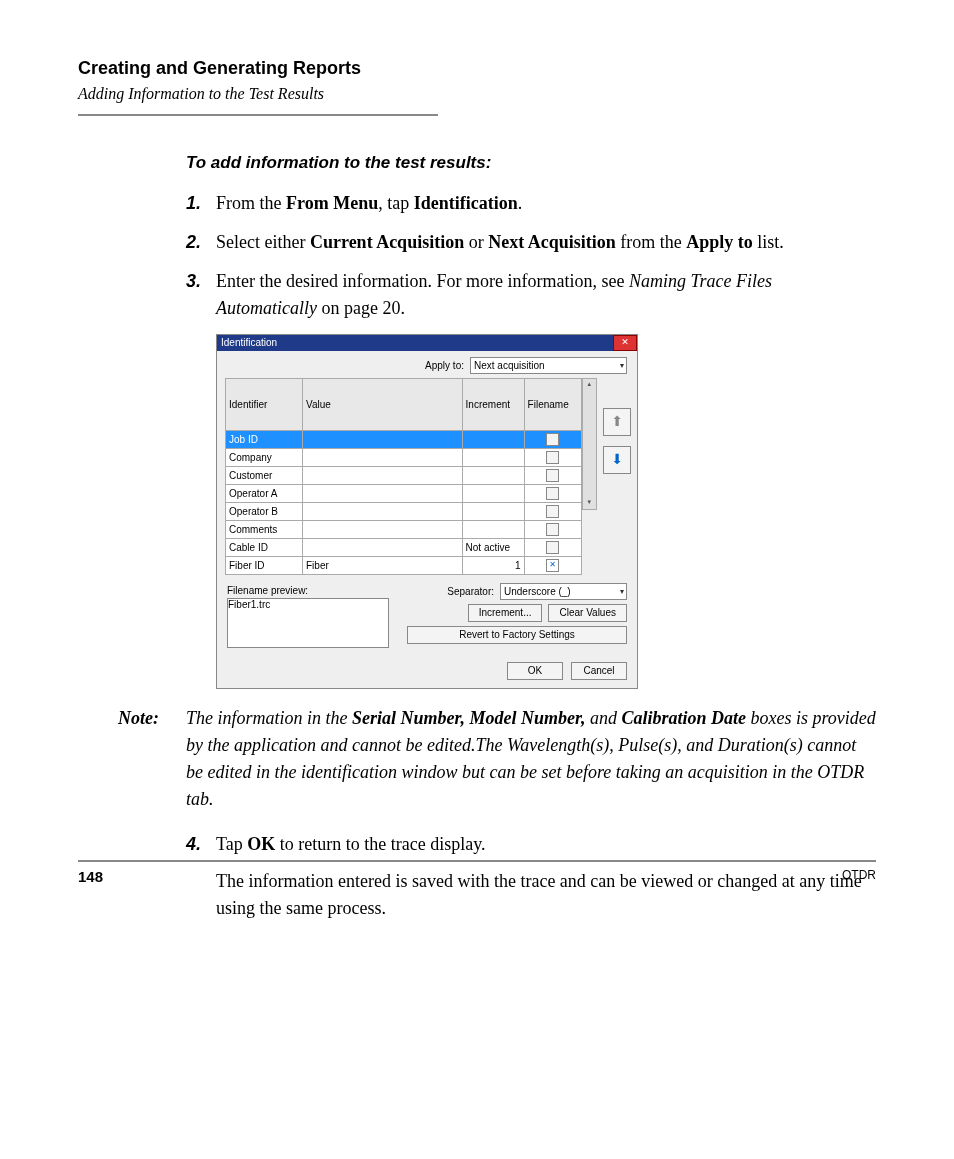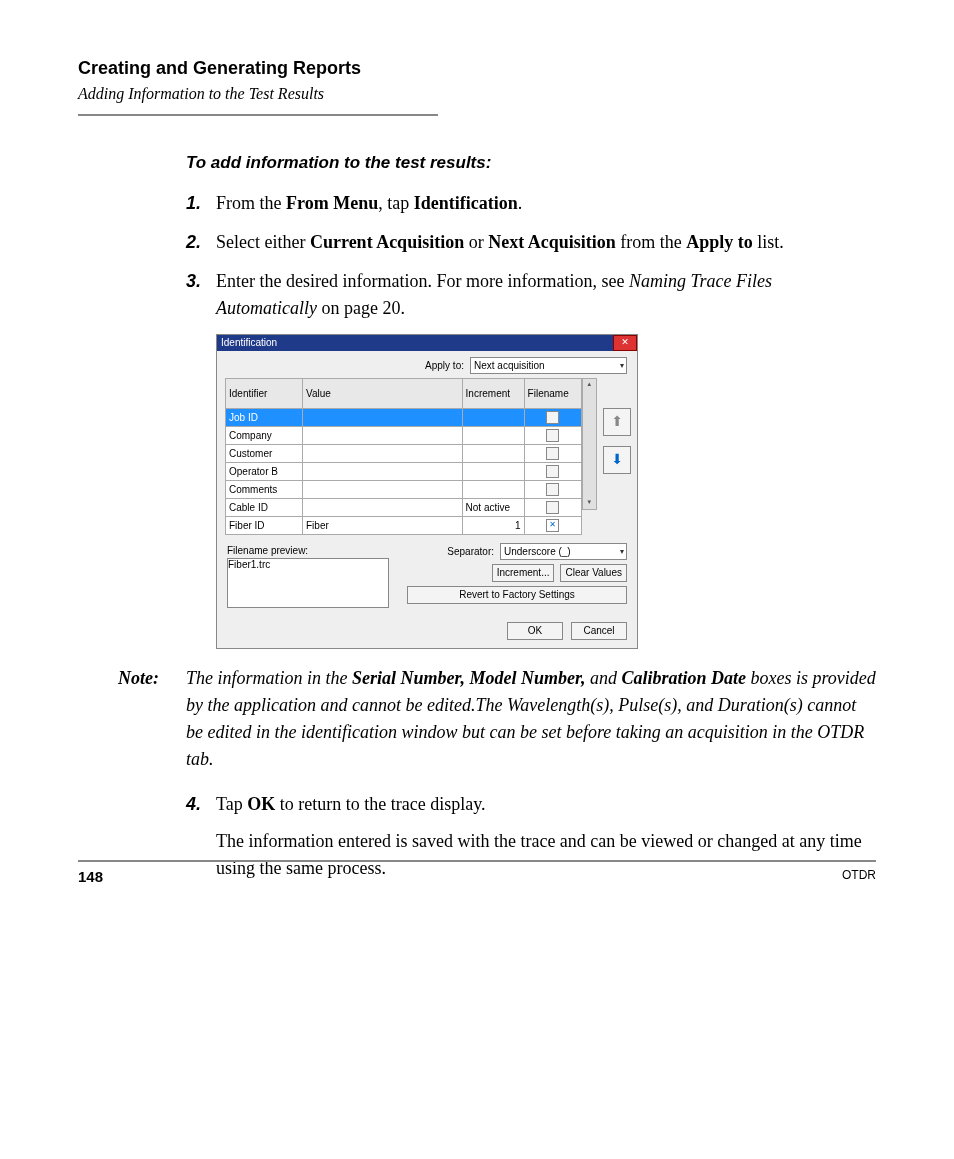--- a/index.html
+++ b/index.html
@@ -22,39 +22,39 @@
   
   .dlg{width:420px;border:1px solid #888;font-family:Tahoma,Arial,sans-serif;font-size:10px;background:#efefef;color:#000;}
   .tbar{background:#203a8a;color:#fff;display:flex;align-items:center;height:16px;}
   .tbar span{padding:0 4px;}
   .xbtn{margin-left:auto;width:14px;height:14px;background:#d33;color:#fff;display:flex;align-items:center;justify-content:center;border:1px solid #800;font-size:9px;line-height:1;}
   .appl{display:flex;align-items:center;gap:6px;justify-content:flex-end;padding:6px 10px 4px;}
   .combo{width:140px;height:15px;border:1px solid #888;background:#fff;padding:0 12px 0 3px;position:relative;font-size:10px;line-height:15px;}
   .combo::after{content:"▾";position:absolute;right:2px;top:0;font-size:8px;color:#333;}
   .gridwrap{display:flex;gap:6px;padding:0 8px;align-items:flex-start;}
   table.grid{border-collapse:collapse;width:100%;font-size:10px;background:#fff;}
-  table.grid th{background:#e8e8e8;border:1px solid #aaa;font-weight:400;text-align:left;padding:7px 3px;height:12px;}
+  table.grid th{background:#e8e8e8;border:1px solid #aaa;font-weight:400;text-align:left;padding:18px 3px;height:12px;}
   table.grid td{border:1px solid #aaa;padding:1px 3px;height:14px;}
   tr.sel td{background:#1e90ff;color:#fff;}
   .cb{width:11px;height:11px;border:1px solid #888;background:#f4f4f4;margin:auto;display:block;}
   .cb.on{background:#fff;}
   .cb.on::after{content:"✕";display:block;font-size:8px;line-height:9px;text-align:center;color:#06c;}
   .sbar{width:14px;background:#e0e0e0;border:1px solid #aaa;display:flex;flex-direction:column;justify-content:space-between;height:130px;}
   .sbtn{height:12px;display:flex;align-items:center;justify-content:center;font-size:7px;color:#555;}
   .arrcol{width:26px;display:flex;flex-direction:column;gap:10px;padding-top:30px;}
   .arrbtn{width:26px;height:26px;border:1px solid #888;background:#f4f4f4;display:flex;align-items:center;justify-content:center;font-size:14px;}
   .arrbtn.up{color:#888;}
   .arrbtn.dn{color:#06c;}
   .row2{display:flex;gap:20px;padding:8px 10px 4px;align-items:flex-start;}
   .fp{width:160px;}
   .fp textarea{width:100%;height:48px;font-size:10px;border:1px solid #888;resize:none;padding:0;background:#fff;font-family:inherit;}
   .sep{flex:1;display:flex;flex-direction:column;gap:4px;}
   .seprow{display:flex;align-items:center;gap:6px;justify-content:flex-end;}
   .btnrow{display:flex;gap:6px;justify-content:flex-end;}
-  button.db{font-family:inherit;font-size:10px;height:18px;padding:0 4px;border:1px solid #888;background:#f4f4f4;}
+  button.db{font-family:inherit;font-size:10px;height:18px;padding:0 10px;border:1px solid #888;background:#f4f4f4;}
   .btns{display:flex;gap:8px;justify-content:flex-end;padding:6px 10px 8px;}
   .foot{position:absolute;left:78px;right:78px;bottom:48px;border-top:2px solid #888;padding-top:6px;display:flex;justify-content:space-between;font-size:14px;}
   .foot .pn{font-family:Verdana,Arial,sans-serif;font-weight:700;font-size:15px;}
   .foot .prod{font-family:Arial,sans-serif;font-size:12px;}
 </style>
 </head>
 <body>
 <div class="page">
 
 <div class="header">
@@ -125,20 +125,28 @@
             </tr>
             <tr>
               <td>Customer</td>
                     <td></td>
                     <td></td>
                     <td>
                       <span class="cb"></span>
                     </td>
             </tr>
             <tr>
+              <td>Operator A</td>
+                    <td></td>
+                    <td></td>
+                    <td>
+                      <span class="cb"></span>
+                    </td>
+            </tr>
+            <tr>
               <td>Operator B</td>
                     <td></td>
                     <td></td>
                     <td>
                       <span class="cb"></span>
                     </td>
             </tr>
             <tr>
               <td>Comments</td>
                     <td></td>

